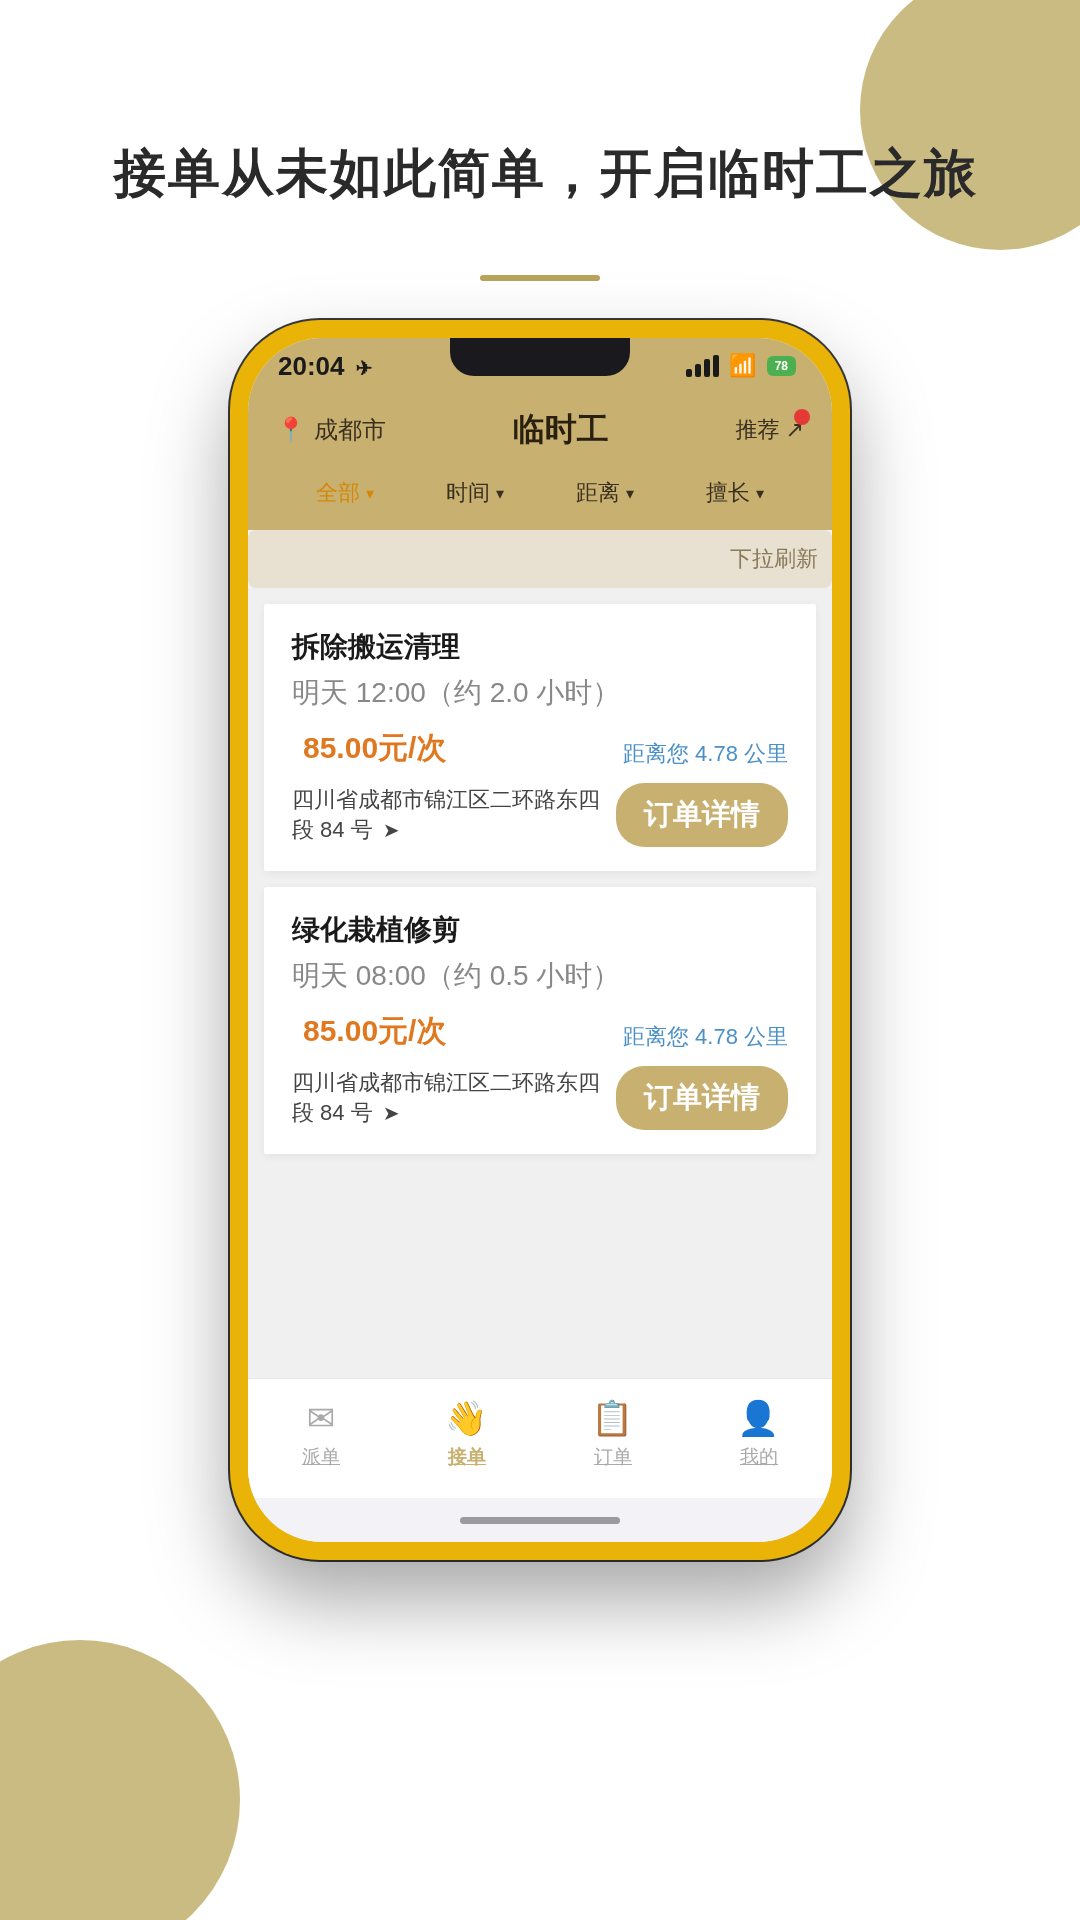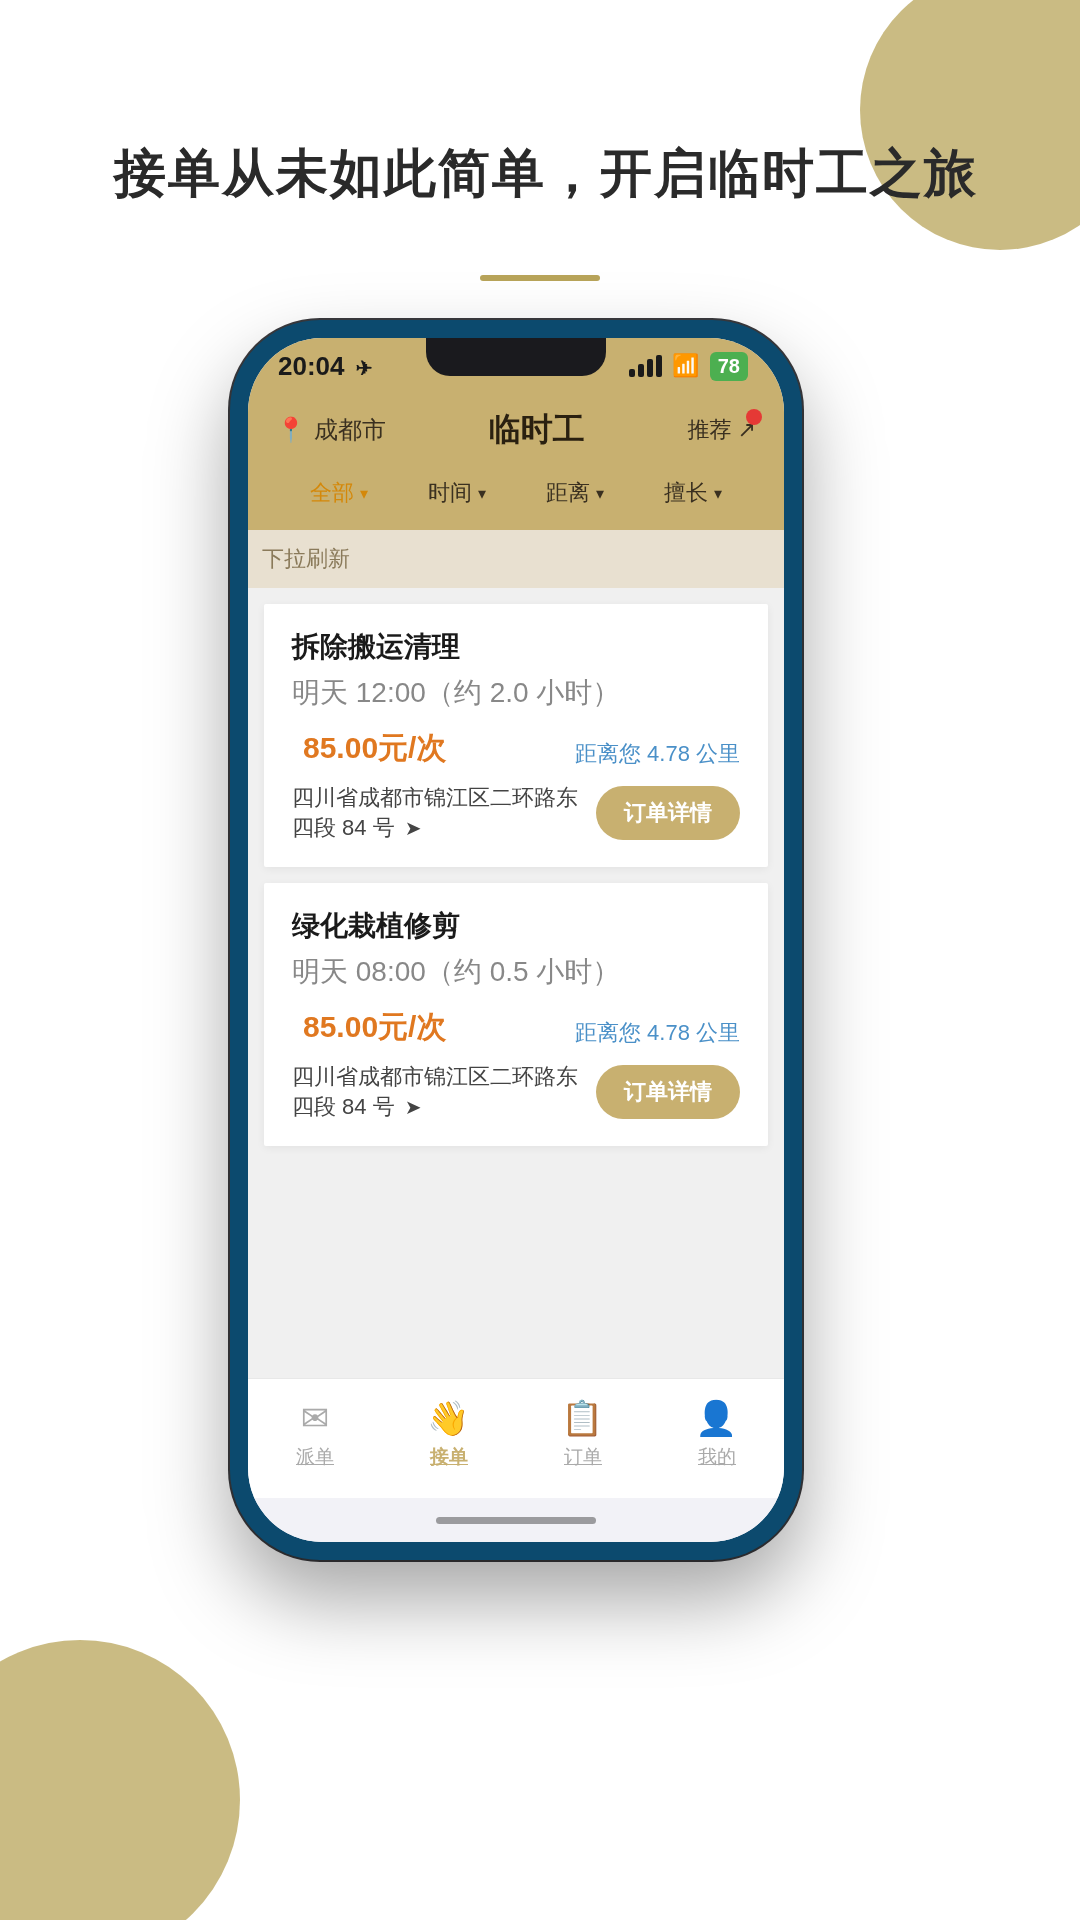--- a/index.html
+++ b/index.html
@@ -64,23 +64,23 @@
       position: absolute;
       top: 320px;
       left: 50%;
       transform: translateX(-50%);
       width: 620px;
       height: 1240px;
     }
 
     
     .phone-shell {
-      width: 572px;
+      width: 620px;
       height: 1240px;
-      background: #0c4a6e;
+      background: #eab308;
       border-radius: 90px;
       padding: 18px;
       box-shadow: 0 40px 80px rgba(0,0,0,0.35), 0 0 0 2px #3a3a3e;
       position: relative;
     }
 
     
     .phone-notch {
       position: absolute;
       top: 18px;
@@ -136,21 +136,21 @@
       background: #1a1a1a;
       border-radius: 2px;
     }
     .wifi-icon {
       font-size: 22px;
       color: #1a1a1a;
     }
     .battery-badge {
       background: #4caf50;
       color: white;
-      font-size: 20px;
+      font-size: 12px;
       font-weight: 700;
       padding: 3px 8px;
       border-radius: 6px;
     }
 
     
     .app-header {
       background: #c8b070;
       padding: 14px 28px 18px;
       flex-shrink: 0;
@@ -207,25 +207,26 @@
       color: #3a3020;
       padding: 8px 0;
     }
     .filter-tab.active {
       color: #d4880a;
     }
 
     
     .pull-refresh {
       background: #e8e0d0;
-      text-align: left;
+      text-align: right;
       padding: 14px;
       font-size: 22px;
       color: #8a7a5a;
       flex-shrink: 0;
+      border-radius: 8px;
     }
 
     
     .scroll-area {
       flex: 1;
       background: #f0f0f0;
       overflow: hidden;
       display: flex;
       flex-direction: column;
       gap: 16px;
@@ -275,21 +276,21 @@
       font-size: 22px;
       color: #444;
       flex: 1;
     }
     .detail-btn {
       background: #c8b070;
       color: white;
       border: none;
       border-radius: 28px;
       padding: 12px 28px;
-      font-size: 22px;
+      font-size: 29px;
       font-weight: 600;
       cursor: pointer;
       white-space: nowrap;
     }
 
     
     .bottom-nav {
       background: #ffffff;
       height: 120px;
       display: flex;

